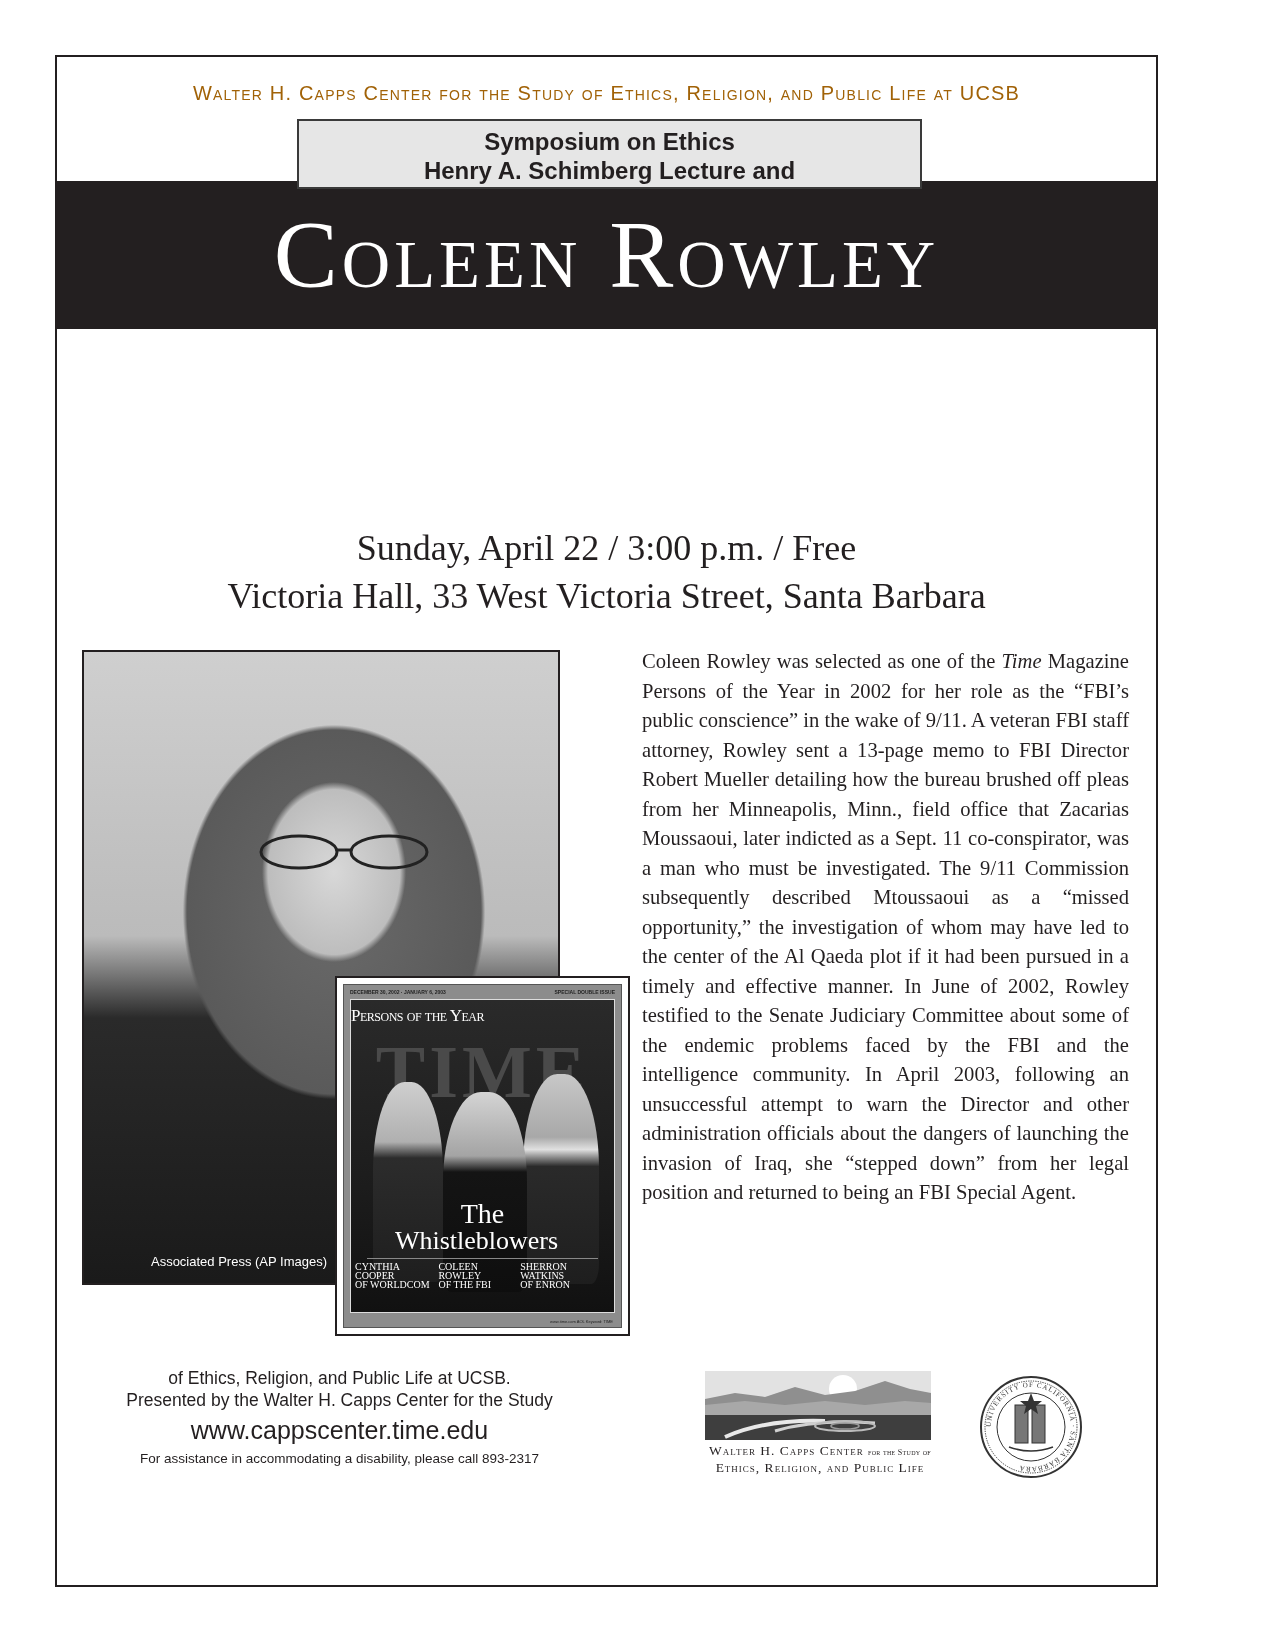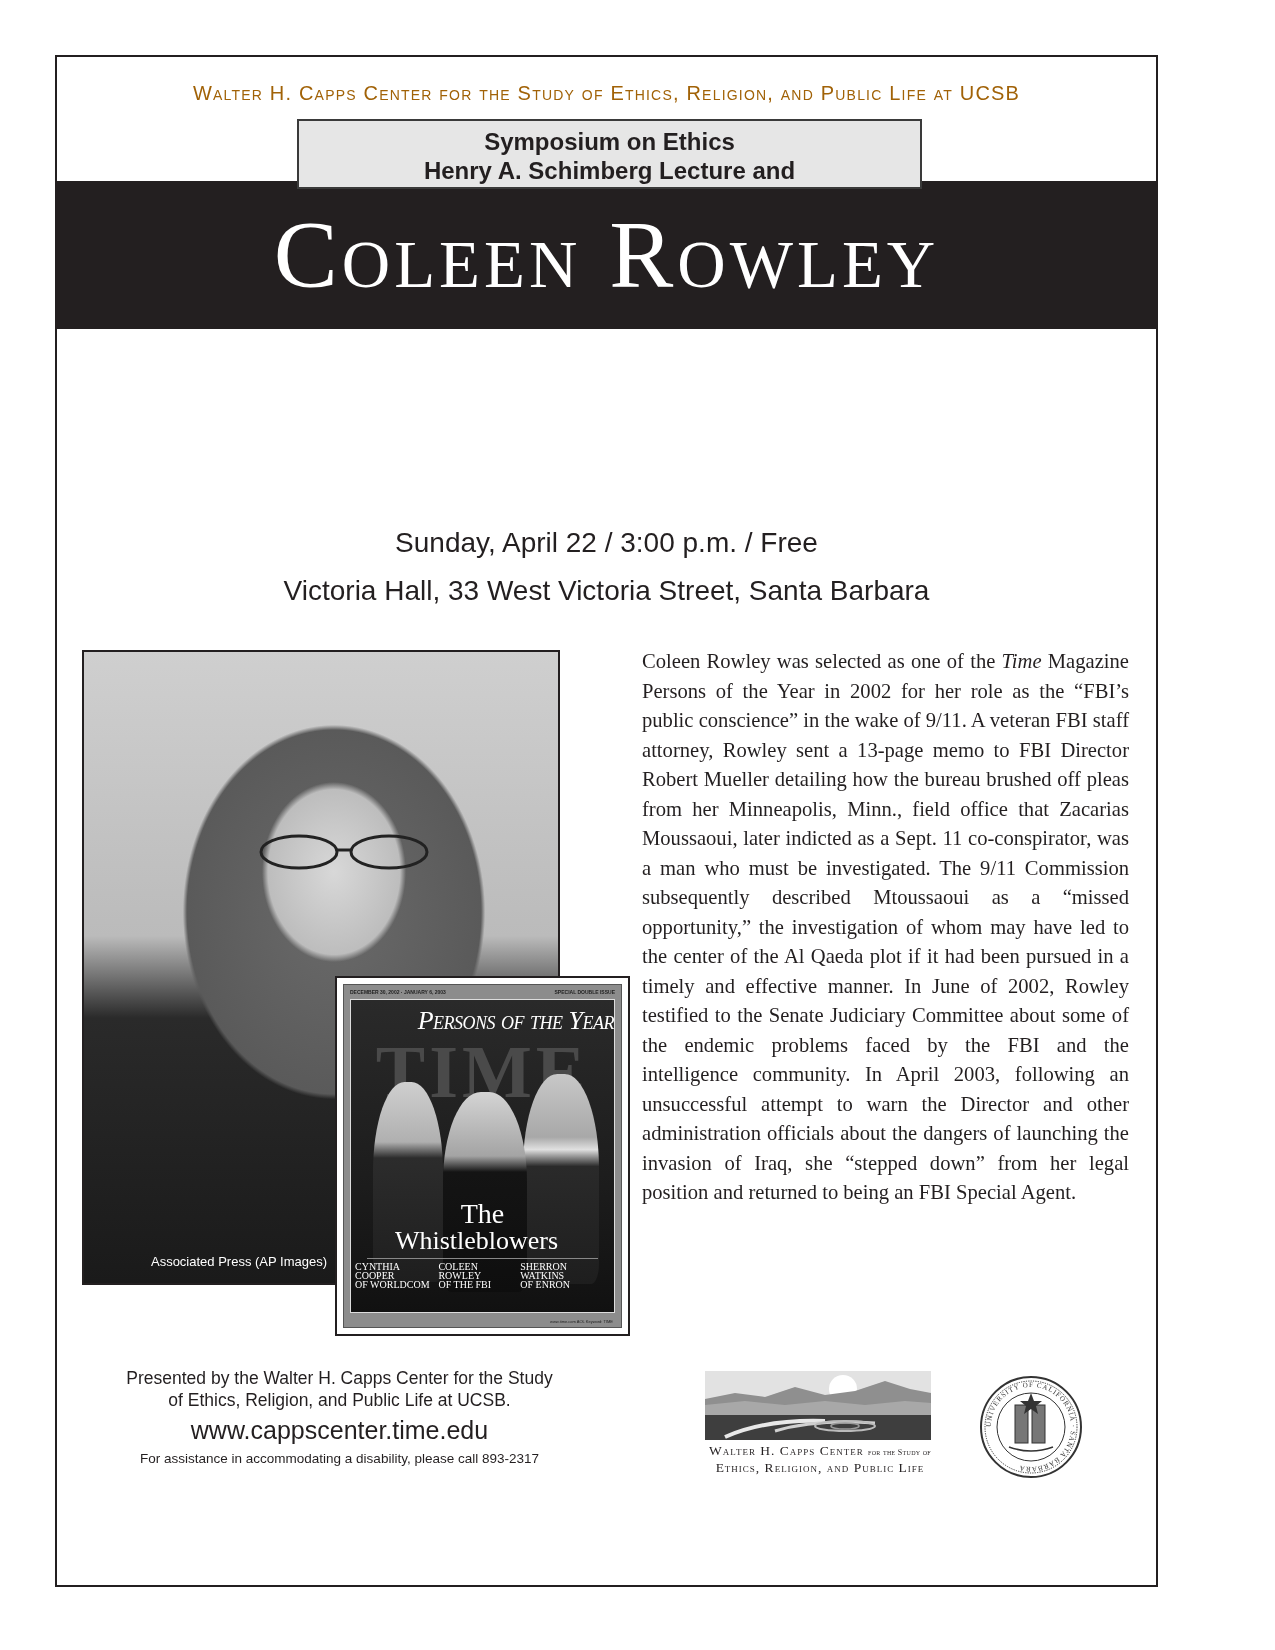--- a/index.html
+++ b/index.html
@@ -3,34 +3,34 @@
 <meta charset="utf-8">
 <style>
   html, body { margin:0; padding:0; background:#ffffff; }
   body { width:1275px; height:1650px; position:relative; overflow:hidden; font-family:"Liberation Sans", sans-serif; color:#231f20; }
   .frame { position:absolute; left:55px; top:55px; width:1103px; height:1532px; border:2px solid #231f20; box-sizing:border-box; }
   .org-header { position:absolute; left:0; right:0; top:25px; text-align:center; font-family:"Liberation Sans", sans-serif; font-size:20px; letter-spacing:1.2px; font-variant:small-caps; color:#a16207; }
   .series-box { position:absolute; left:240px; top:62px; width:625px; height:70px; background:#e6e6e6; border:2px solid #3a3a3a; box-sizing:border-box; text-align:center; font-weight:bold; font-size:24px; line-height:29px; padding-top:6px; z-index:2; }
   .name-band { position:absolute; left:0; right:0; top:124px; height:148px; background:#231f20; }
   .speaker-name { position:absolute; left:0; right:0; top:14px; text-align:center; color:#ffffff; font-family:"Liberation Serif", serif; font-size:96px; letter-spacing:4px; font-variant:small-caps; line-height:120px; }
   .talk-title { position:absolute; left:0; right:0; top:307px; text-align:center; font-weight:bold; font-size:50px; line-height:78px; letter-spacing:-0.5px; }
-  .event-line { position:absolute; left:0; right:0; text-align:center; font-family:Liberation Sans, sans-serif; font-size:28px; }
+  .event-line { position:absolute; left:0; right:0; text-align:center; font-family:Liberation Serif, serif; font-size:36px; }
   .date-line { top:470px; }
   .venue-line { top:518px; }
   .photo-main { position:absolute; left:25px; top:593px; width:478px; height:635px; border:2px solid #231f20; box-sizing:border-box; overflow:hidden;
     background: radial-gradient(ellipse 120px 150px at 250px 220px, #d8d8d8 0%, #bdbdbd 55%, transparent 60%),
                 radial-gradient(ellipse 210px 260px at 250px 260px, #6a6a6a 0%, #5a5a5a 70%, transparent 72%),
                 linear-gradient(180deg, #cfcfcf 0%, #bbbbbb 45%, #2a2a2a 58%, #1a1a1a 100%); }
   .photo-credit { position:absolute; left:0; width:310px; bottom:14px; text-align:center; color:#ffffff; font-size:13px;margin-top:44px; }
   .glasses { position:absolute; left:170px; top:180px; width:180px; height:40px; }
   .magazine { position:absolute; left:278px; top:919px; width:295px; height:360px; background:#ffffff; border:2px solid #231f20; box-sizing:border-box; padding:6px; z-index:3; }
   .mag-inner { width:100%; height:100%; background:#8c8c8c; border:1px solid #555; box-sizing:border-box; position:relative; }
   .mag-topline { position:absolute; left:6px; right:6px; top:4px; display:flex; justify-content:space-between; font-size:5px; font-weight:bold; color:#222; }
   .mag-cover { position:absolute; left:6px; right:6px; top:14px; bottom:14px; background:linear-gradient(180deg,#2a2a2a 0%, #1c1c1c 60%, #111 100%); border:1px solid #ddd; overflow:hidden; }
-  .mag-poy { position:absolute; left:0; right:0; top:6px; text-align:right; color:#fff; font-family:"Liberation Serif", serif; font-size:26px; font-variant:small-caps; letter-spacing:-0.5px;font-style:italic; }
+  .mag-poy { position:absolute; left:0; right:0; top:6px; text-align:left; color:#fff; font-family:"Liberation Serif", serif; font-size:17px; font-variant:small-caps; letter-spacing:-0.5px; }
   .mag-time { position:absolute; left:0; right:0; top:30px; text-align:center; color:#4a4a4a; font-family:"Liberation Serif", serif; font-size:74px; letter-spacing:4px; font-weight:bold; }
   .figure { position:absolute; border-radius:45% 45% 10% 10%; }
   .mag-the { position:absolute; left:0; right:0; top:200px; text-align:center; color:#fff; font-family:"Liberation Serif", serif; font-size:28px; line-height:28px; }
   .mag-wb { position:absolute; left:0; right:12px; top:226px; text-align:center; color:#fff; font-family:"Liberation Serif", serif; font-size:26px; }
   .mag-rule { position:absolute; left:16px; right:16px; top:258px; height:1px; background:#888; }
   .mag-names { position:absolute; left:4px; right:4px; top:262px; display:flex; justify-content:space-between; color:#fff; font-family:"Liberation Serif", serif; font-size:10px; text-align:left; line-height:9px; }
   .mag-foot { position:absolute; right:8px; bottom:3px; font-size:4px; color:#222; }
   .bio { position:absolute; left:585px; top:590px; width:487px; font-family:"Liberation Serif", serif; font-size:20.6px; line-height:29.5px; text-align:justify; color:#231f20; }
   .bio p { margin:0; }
   .footer-left { position:absolute; left:30px; top:1310px; width:505px; text-align:center; }
@@ -104,22 +104,22 @@
       <div class="mag-foot">www.time.com  AOL Keyword: TIME</div>
     </div>
   </div>
 
   <div class="bio">
     <p><span>Coleen Rowley was selected as one of the </span><em>Time</em><span> Magazine Persons of the Year in 2002 for her role as the “FBI’s public conscience” in the wake of 9/11. A veteran FBI staff attorney, Rowley sent a 13-page memo to FBI Director Robert Mueller detailing how the bureau brushed off pleas from her Minneapolis, Minn., field office that Zacarias Moussaoui, later indicted as a Sept. 11 co-conspirator, was a man who must be investigated. The 9/11 Commission subsequently described Mtoussaoui as a “missed opportunity,” the investigation of whom may have led to the center of the Al Qaeda plot if it had been pursued in a timely and effective manner. In June of 2002, Rowley testified to the Senate Judiciary Committee about some of the endemic problems faced by the FBI and the intelligence community.  In April 2003, following an unsuccessful attempt to warn the Director and other administration officials about the dangers of launching the invasion of Iraq, she “stepped down” from her legal position and returned to being an FBI Special Agent.</span></p>
   </div>
 
   <div class="footer-left">
     <div class="presented">
+      <div>of  Ethics, Religion, and Public Life at UCSB.</div>
       <div>Presented by the Walter H. Capps Center for the Study</div>
-      <div>of  Ethics, Religion, and Public Life at UCSB.</div>
     </div>
     <div class="website">www.cappscenter.time.edu</div>
     <div class="assist">For assistance in accommodating a disability, please call 893-2317</div>
   </div>
 
   <div class="capps-logo">
     <svg width="226" height="69" viewBox="0 0 226 69">
       <rect x="0" y="0" width="226" height="69" fill="#e2e2e2"></rect>
       <circle cx="138" cy="18" r="14" fill="#ffffff"></circle>
       <path d="M0 28 L30 22 L60 26 L90 16 L120 24 L150 20 L180 10 L205 18 L226 22 L226 45 L0 45 Z" fill="#8f8f8f"></path>

